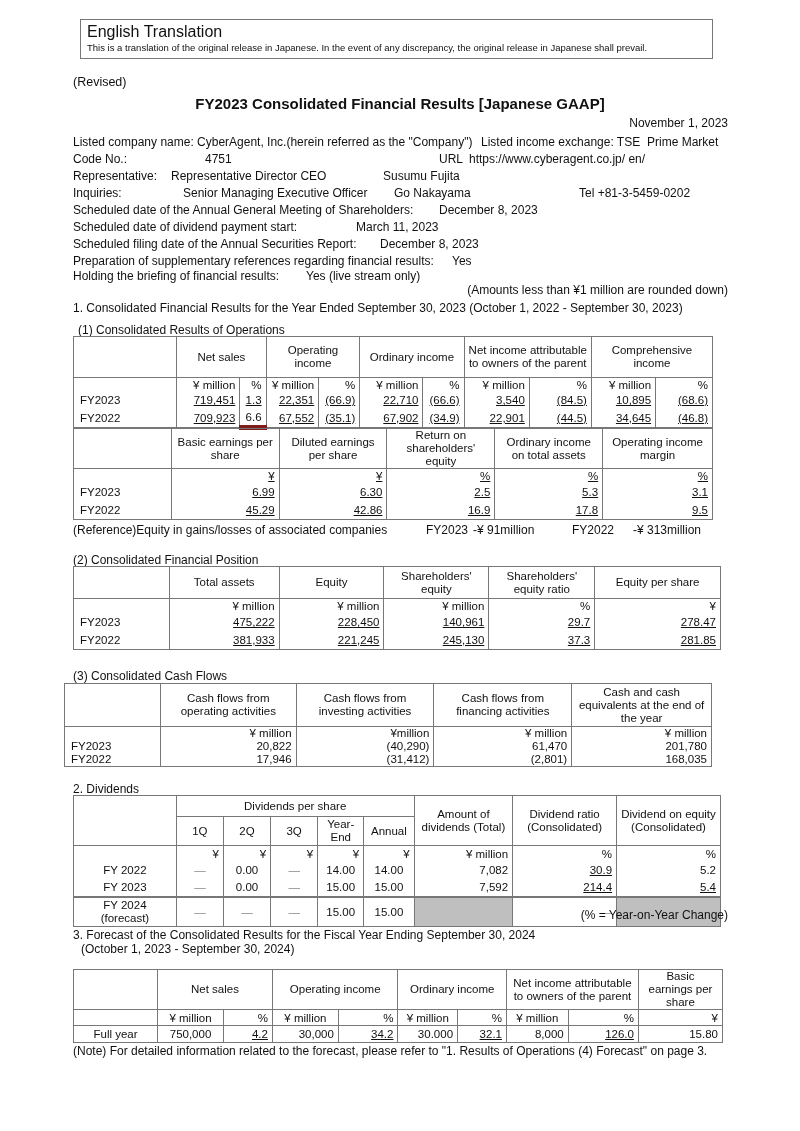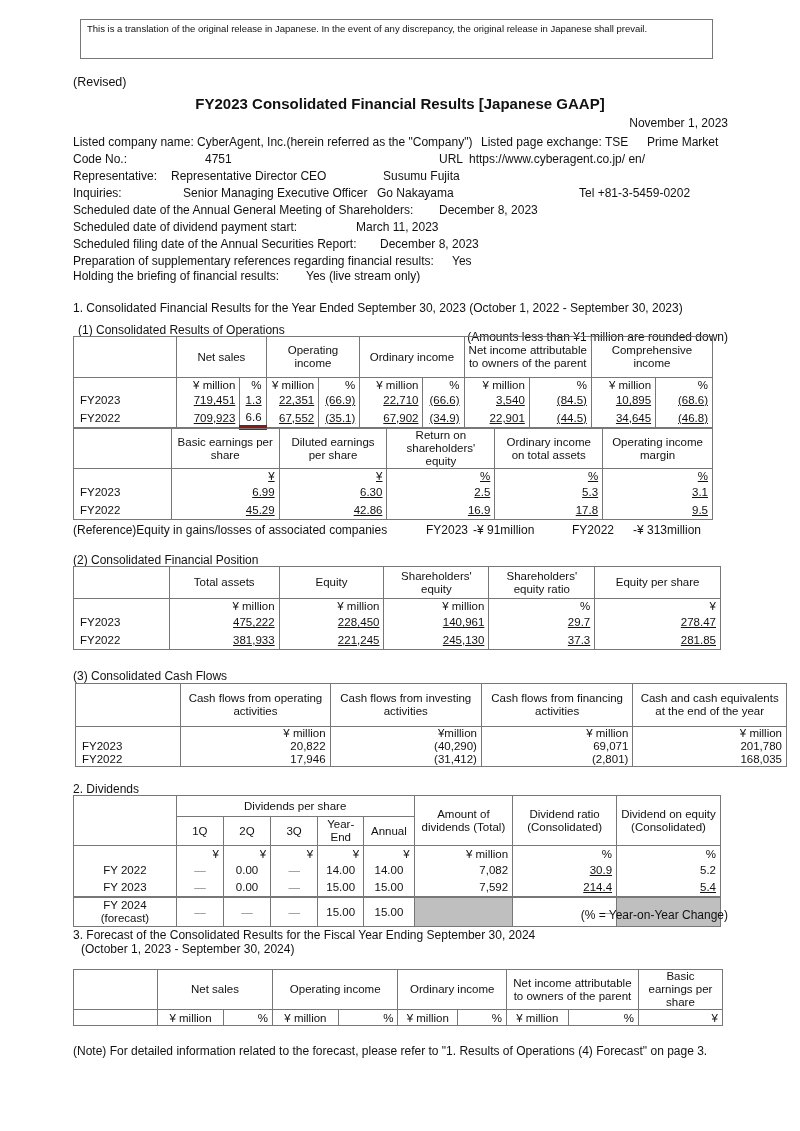--- a/index.html
+++ b/index.html
@@ -12,67 +12,68 @@
     position: absolute; left: 80px; top: 19px; width: 633px; height: 40px;
     border: 1px solid #777; box-sizing: border-box; padding: 2px 6px;
   }
   .trans-title { font-size: 16px; line-height: 19px; }
   .trans-note { font-size: 9.5px; line-height: 14px; }
   .revised { left: 73px; top: 75px; font-size: 12.5px; }
   .main-title { left: 0; width: 800px; text-align: center; top: 95px; font-size: 15px; font-weight: bold; }
   .date { right: 72px; top: 116px; font-size: 12px; }
   .info-line { left: 73px; font-size: 12px; white-space: nowrap; }
   .info-line span { position: absolute; white-space: nowrap; }
-  .rounding { right: 72px; top: 283px; font-size: 12px; margin-top: 47px; }
+  .rounding { right: 72px; top: 283px; font-size: 12px; }
 
   table { border-collapse: collapse; position: absolute; font-size: 11.5px; }
   td, th { font-weight: normal; padding: 0 4px; }
   .t { border: 1px solid #777; }
   .hdr { text-align: center; line-height: 13px; border: 1px solid #777; }
   .num { text-align: right; }
   .lbl { text-align: left; padding-left: 6px; }
   .ctr { text-align: center; }
   u { text-decoration: underline; }
   .vr { border-left: 1px solid #777; }
   .vr-sub { border-right: 1px solid #777; }
   .gray { background: #bfbfbf; }
   .sec { position: absolute; left: 73px; font-size: 12px; white-space: nowrap; }
   .bt { border-top: 2px solid #777; }
 </style>
 </head>
 <body>
 
 <div class="trans-box">
+  <div class="trans-title">English Translation</div>
   <div class="trans-note">This is a translation of the original release in Japanese. In the event of any discrepancy, the original release in Japanese shall prevail.</div>
 </div>
 
 <div class="abs revised">(Revised)</div>
 <div class="abs main-title">FY2023 Consolidated Financial Results [Japanese GAAP]</div>
 <div class="abs date">November 1, 2023</div>
 
 <div class="abs info-line" style="top:135px;width:660px;height:14px;">
   <span style="left:0">Listed company name: CyberAgent, Inc.(herein referred as the "Company")</span>
-  <span style="left:408px">Listed page exchange: TSE</span>
+  <span style="left:408px">Listed income exchange: TSE</span>
   <span style="left:574px">Prime Market</span>
 </div>
 <div class="abs info-line" style="top:152px;width:660px;height:14px;">
   <span style="left:0">Code No.:</span>
   <span style="left:132px">4751</span>
   <span style="left:366px">URL</span>
   <span style="left:396px">https://www.cyberagent.co.jp/ en/</span>
 </div>
 <div class="abs info-line" style="top:169px;width:660px;height:14px;">
   <span style="left:0">Representative:</span>
   <span style="left:98px">Representative Director CEO</span>
   <span style="left:310px">Susumu Fujita</span>
 </div>
 <div class="abs info-line" style="top:186px;width:660px;height:14px;">
   <span style="left:0">Inquiries:</span>
   <span style="left:110px">Senior Managing Executive Officer</span>
-  <span style="left:304px">Go Nakayama</span>
+  <span style="left:321px">Go Nakayama</span>
   <span style="left:506px">Tel +81-3-5459-0202</span>
 </div>
 <div class="abs info-line" style="top:203px;width:660px;height:14px;">
   <span style="left:0">Scheduled date of the Annual General Meeting of Shareholders:</span>
   <span style="left:366px">December 8, 2023</span>
 </div>
 <div class="abs info-line" style="top:220px;width:660px;height:14px;">
   <span style="left:0">Scheduled date of dividend payment start:</span>
   <span style="left:283px">March 11, 2023</span>
 </div>
@@ -251,21 +252,21 @@
     <td class="num t" style="border-top:none"><u>381,933</u></td>
     <td class="num t" style="border-top:none"><u>221,245</u></td>
     <td class="num t" style="border-top:none"><u>245,130</u></td>
     <td class="num t" style="border-top:none"><u>37.3</u></td>
     <td class="num t" style="border-top:none"><u>281.85</u></td>
   </tr>
 </tbody>
   </table>
 
 <div class="sec" style="top:669px;">(3) Consolidated Cash Flows</div>
-<table style="left:75px;top:683px;width:712px;">
+<table style="left:64px;top:683px;width:648px;">
   <colgroup>
     <col style="width:96px">
       <col style="width:136px">
       <col style="width:138px">
       <col style="width:138px">
       <col style="width:140px">
   </colgroup>
   <tbody>
       <tr style="height:43px">
     <td class="hdr"></td>
@@ -278,21 +279,21 @@
     <td class="t" style="border-bottom:none"></td>
     <td class="num t" style="border-bottom:none">¥ million</td>
     <td class="num t" style="border-bottom:none">¥million</td>
     <td class="num t" style="border-bottom:none">¥ million</td>
     <td class="num t" style="border-bottom:none">¥ million</td>
   </tr>
   <tr style="height:13px">
     <td class="lbl t" style="border-top:none;border-bottom:none">FY2023</td>
     <td class="num t" style="border-top:none;border-bottom:none">20,822</td>
     <td class="num t" style="border-top:none;border-bottom:none">(40,290)</td>
-    <td class="num t" style="border-top:none;border-bottom:none">69,071</td>
+    <td class="num t" style="border-top:none;border-bottom:none">61,470</td>
     <td class="num t" style="border-top:none;border-bottom:none">201,780</td>
   </tr>
   <tr style="height:14px">
     <td class="lbl t" style="border-top:none">FY2022</td>
     <td class="num t" style="border-top:none">17,946</td>
     <td class="num t" style="border-top:none">(31,412)</td>
     <td class="num t" style="border-top:none">(2,801)</td>
     <td class="num t" style="border-top:none">168,035</td>
   </tr>
 </tbody>
@@ -407,16 +408,28 @@
     <td class="ctr t">¥ million</td>
     <td class="num t">%</td>
     <td class="ctr t">¥ million</td>
     <td class="num t">%</td>
     <td class="ctr t">¥ million</td>
     <td class="num t">%</td>
     <td class="ctr t">¥ million</td>
     <td class="num t">%</td>
     <td class="num t">¥</td>
   </tr>
+  <tr style="height:17px">
+    <td class="ctr t">Full year</td>
+    <td class="ctr t">750,000</td>
+    <td class="num t"><u>4.2</u></td>
+    <td class="num t">30,000</td>
+    <td class="num t"><u>34.2</u></td>
+    <td class="num t">30.000</td>
+    <td class="num t"><u>32.1</u></td>
+    <td class="num t">8,000</td>
+    <td class="num t"><u>126.0</u></td>
+    <td class="num t">15.80</td>
+  </tr>
 </tbody>
   </table>
 
 <div class="sec" style="top:1044px;">(Note) For detailed information related to the forecast, please refer to "1. Results of Operations (4) Forecast" on page 3.</div>
 
 </body></html>

